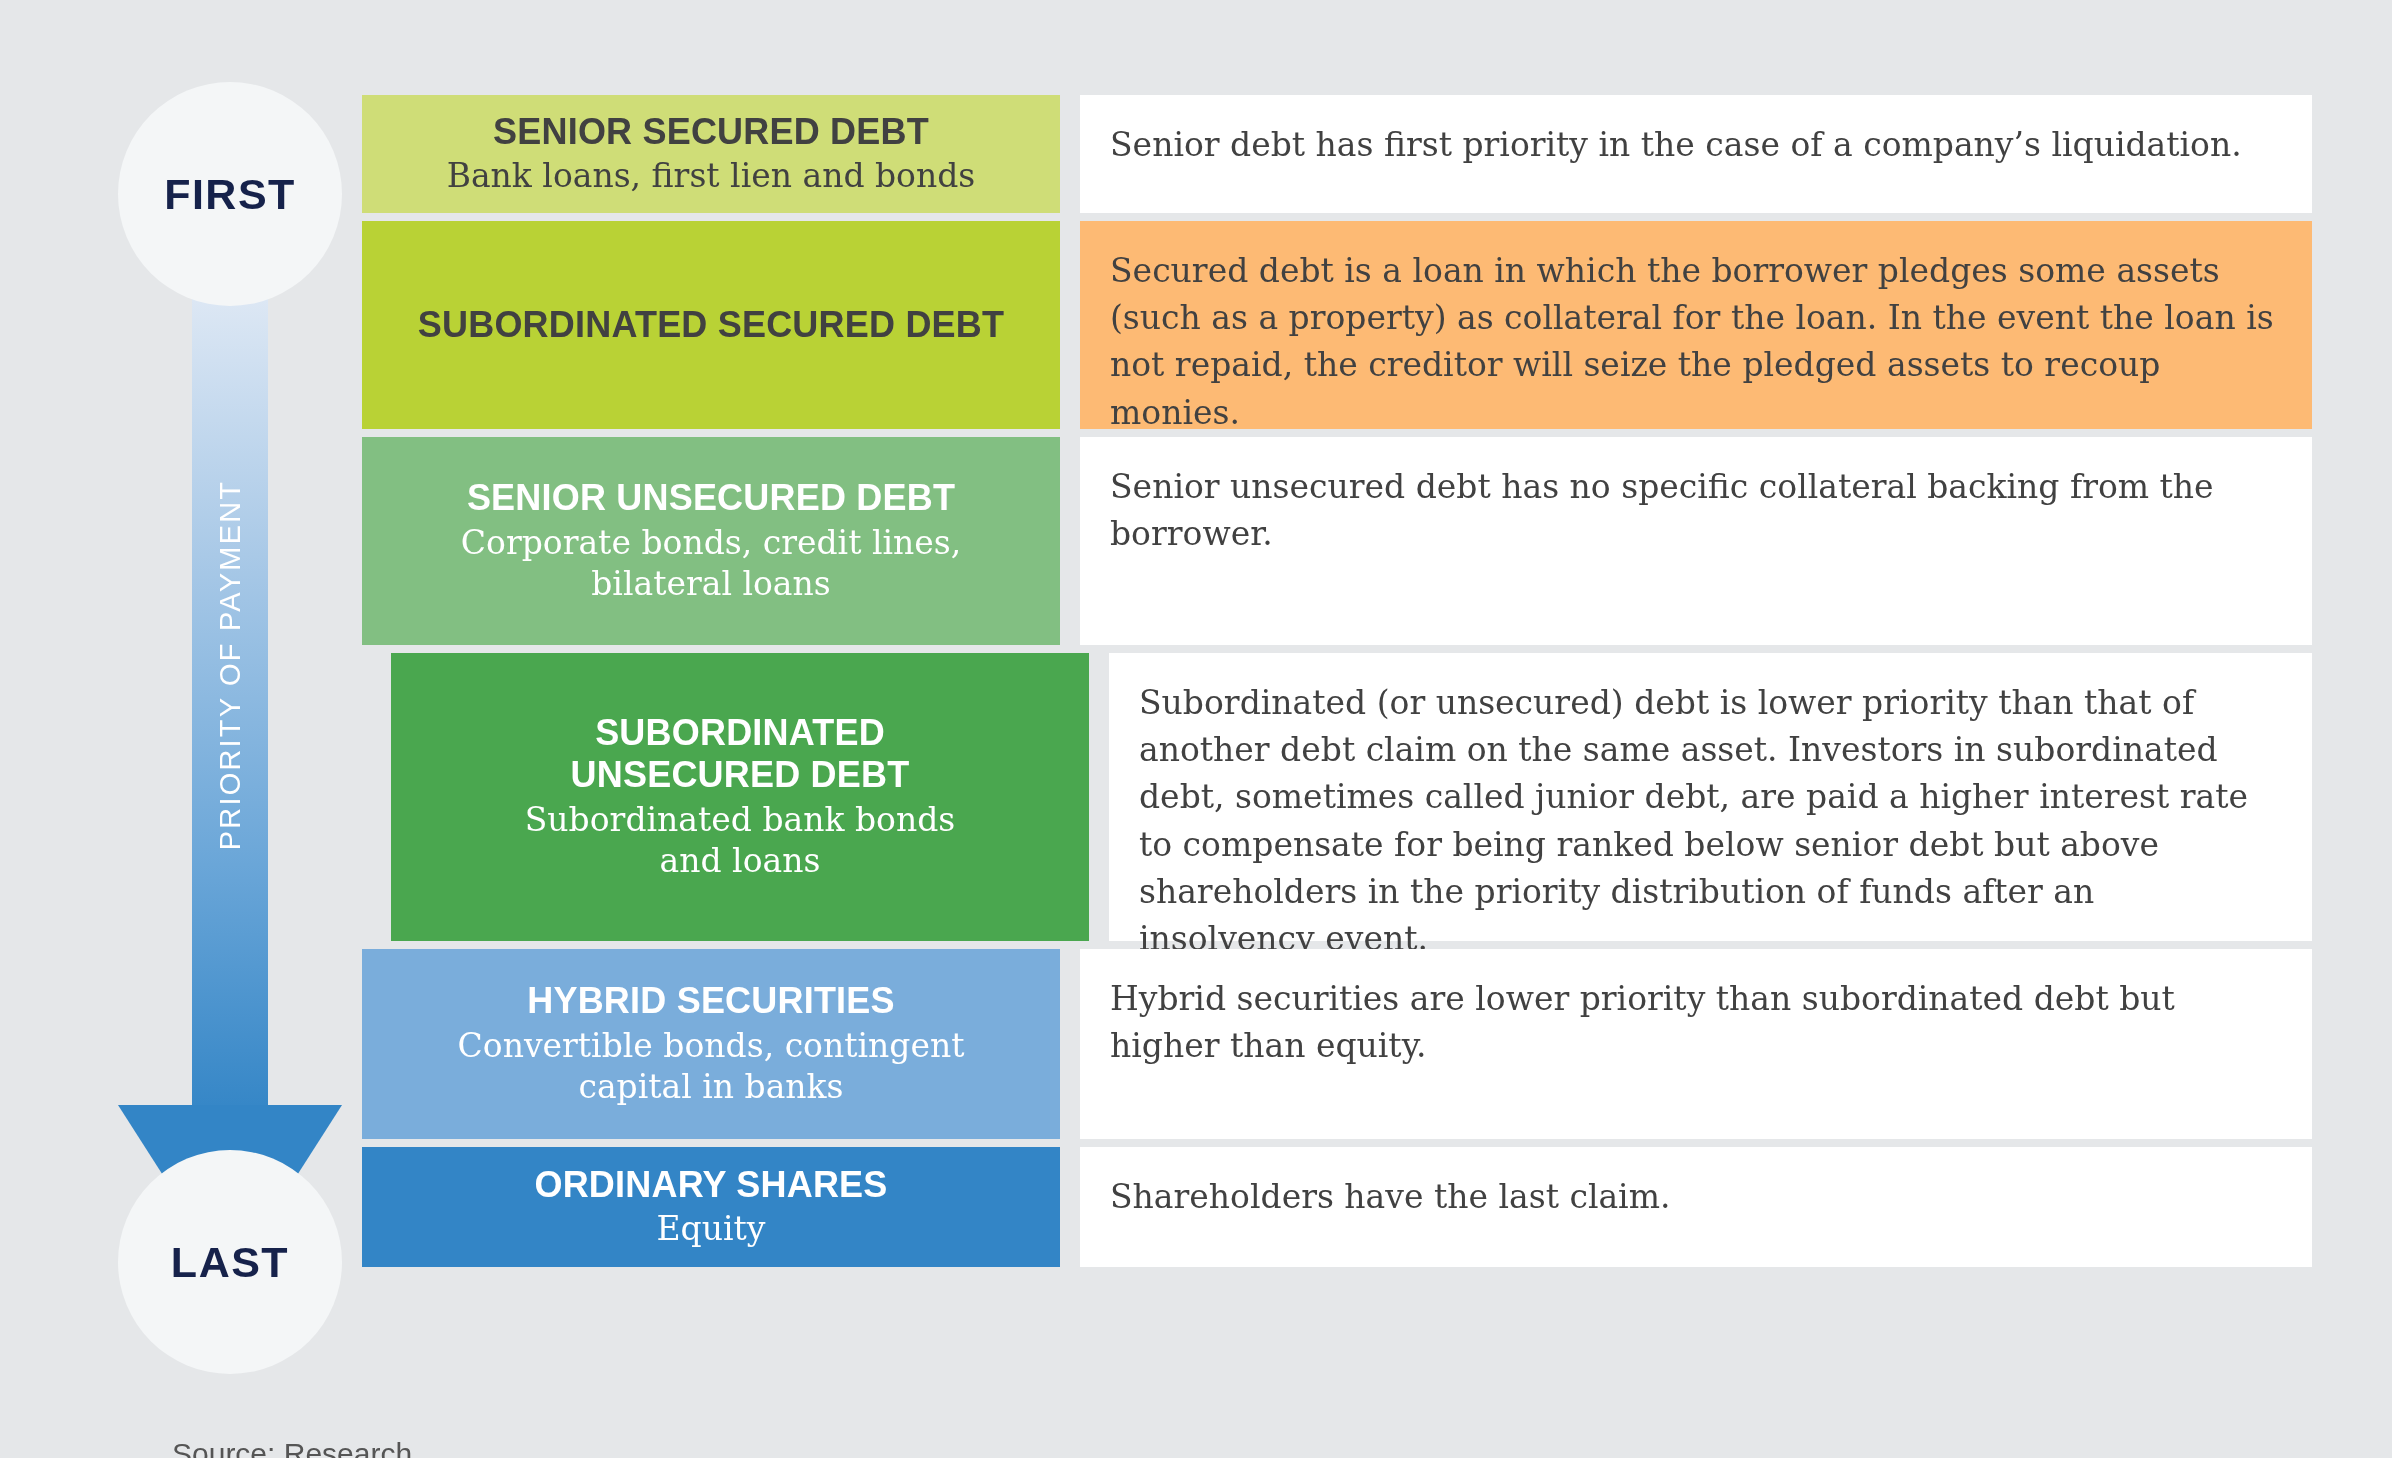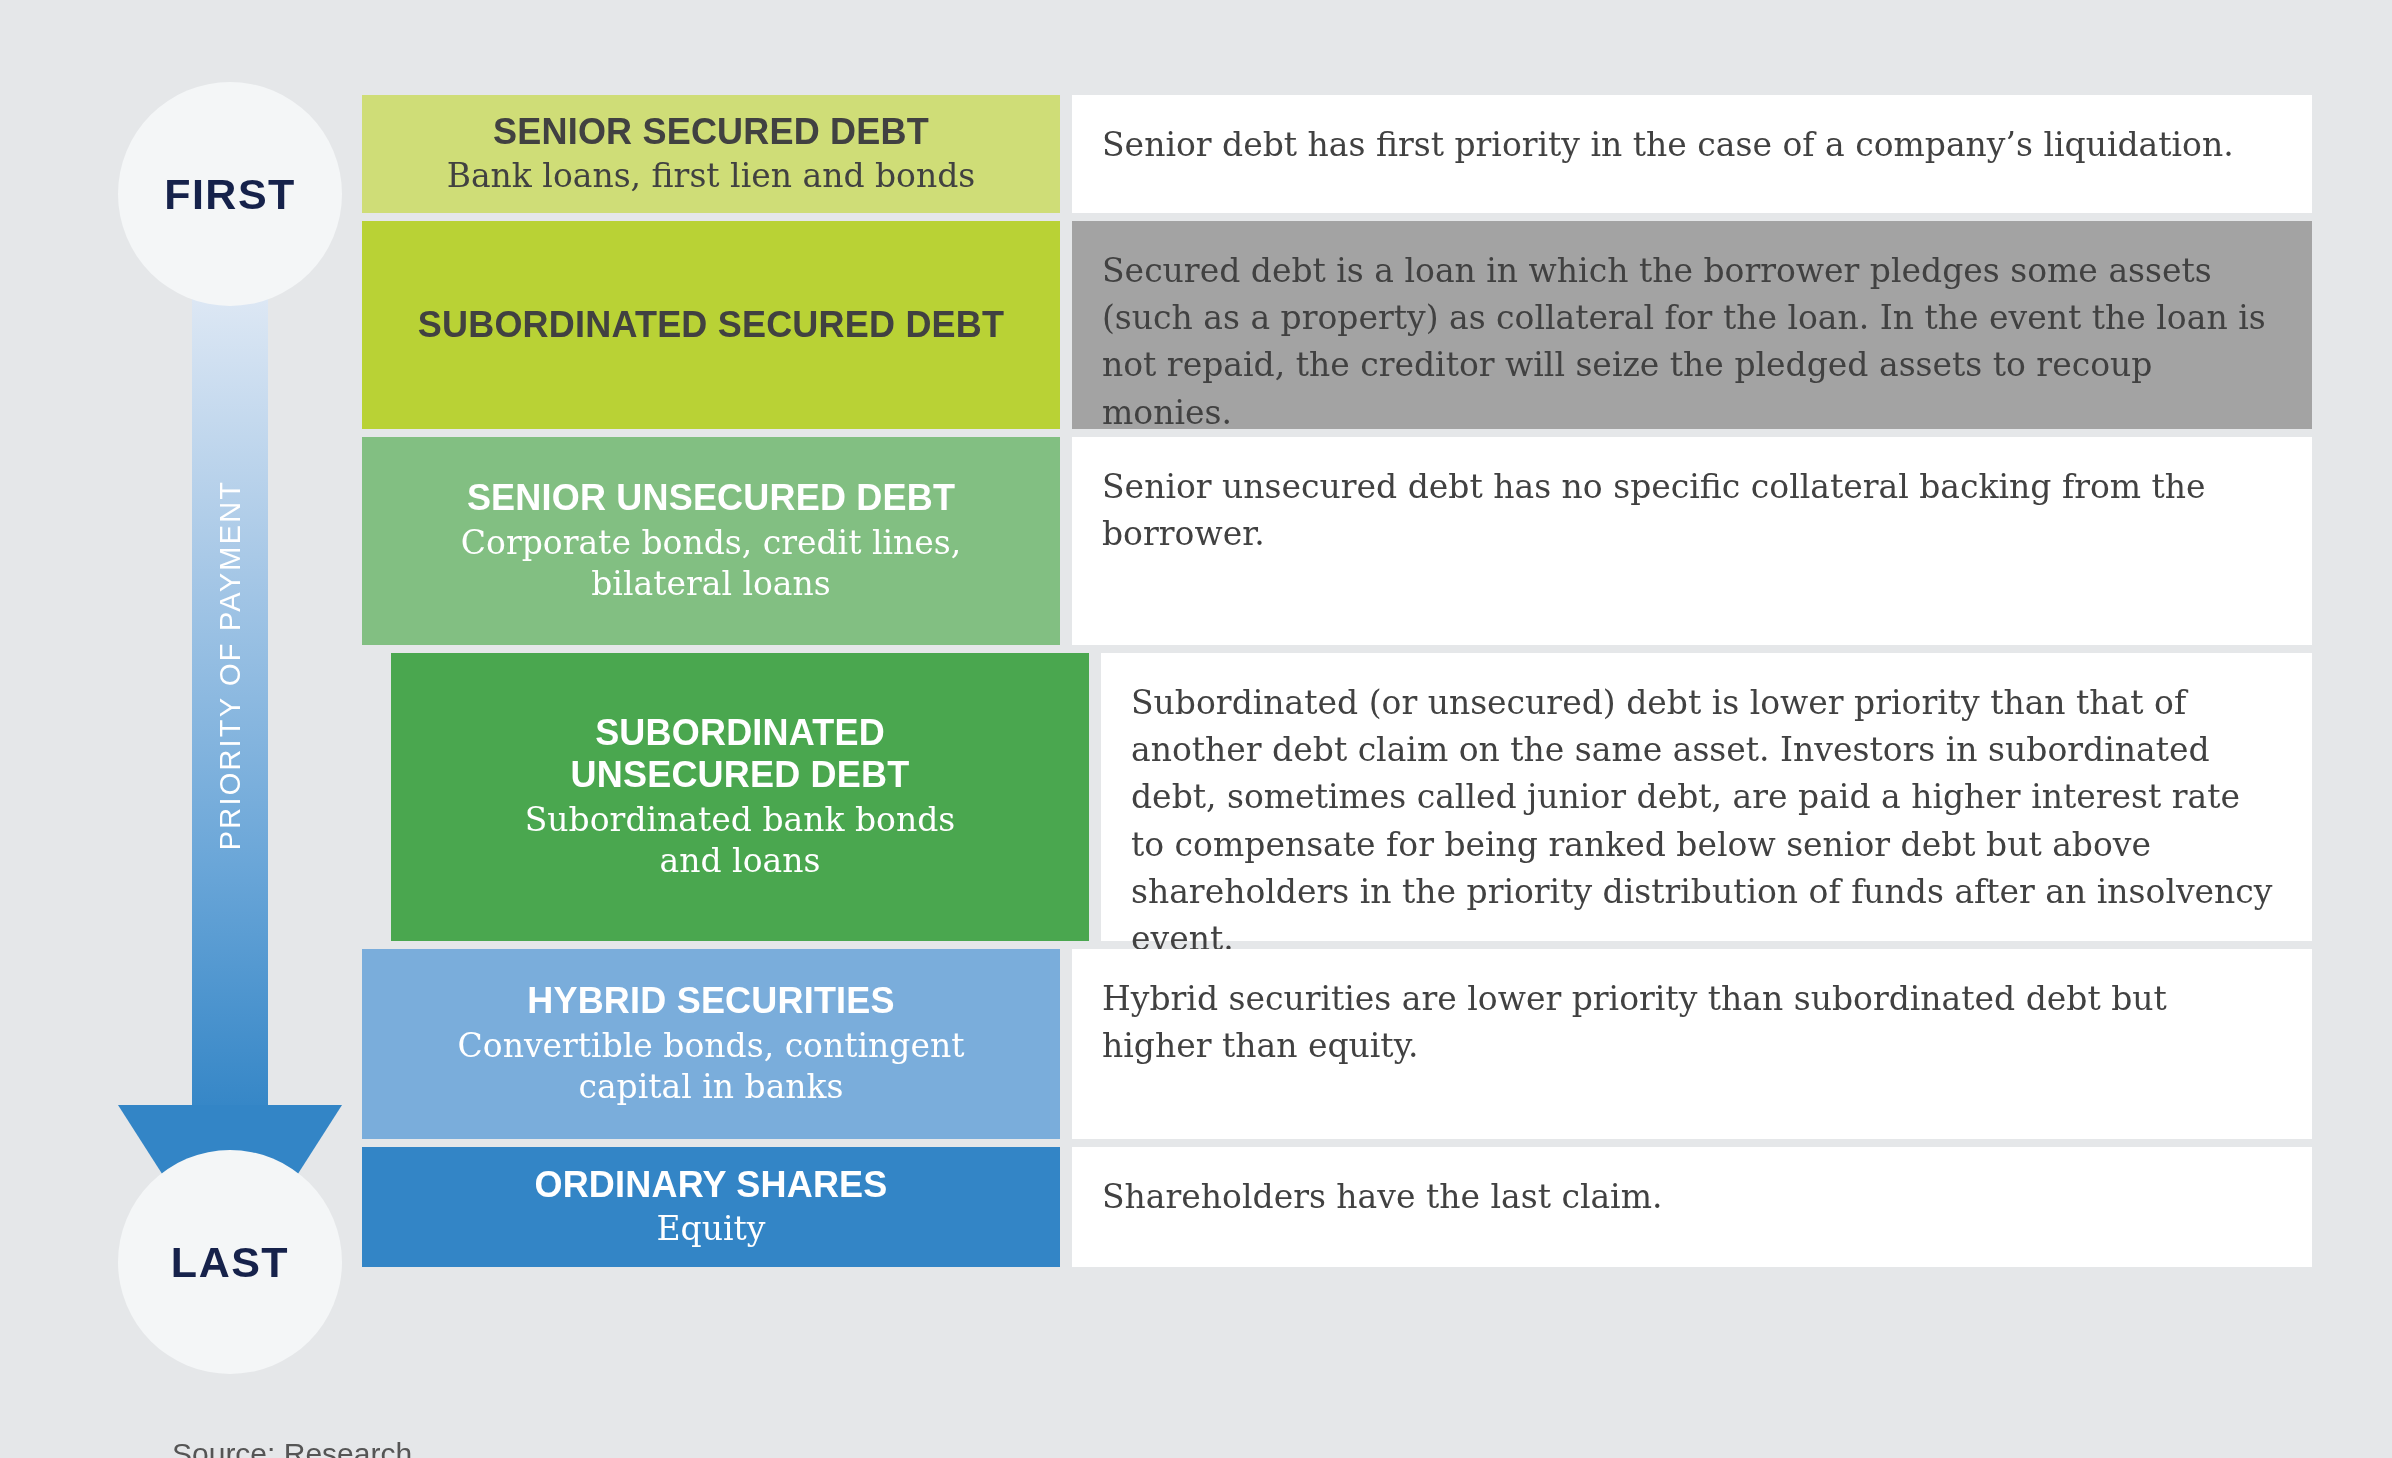--- a/index.html
+++ b/index.html
@@ -56,21 +56,21 @@
   .band .sub{
     font-family:"DejaVu Serif",serif;
     font-size:33px;line-height:1.24;margin-top:4px;font-weight:400;
   }
   .dark-text .title,.dark-text .sub{color:#414141;}
   .light-text .title,.light-text .sub{color:#ffffff;}
 
   .desc{
     flex:1 1 auto;background:#ffffff;box-sizing:border-box;
     padding:26px 34px 26px 30px;display:flex;align-items:flex-start;
-    margin-left:12px;
+    margin-left:20px;
   }
   .desc p{
     margin:0;color:#414141;
     font-family:"DejaVu Serif",serif;
     font-size:33px;line-height:1.43;
   }
 
   .footnote{
     position:absolute;left:172px;top:1437px;
     color:#555;font-family:Liberation Sans, sans-serif;font-size:30px;
@@ -106,21 +106,21 @@
           <div class="sub">Bank loans, first lien and bonds</div>
         </div>
         <div class="desc" style="background: rgb(255, 255, 255);">
           <p>Senior debt has first priority in the case of a company’s liquidation.</p>
         </div>
       </div>
       <div class="row" style="height: 208px;">
         <div class="band dark-text" style="background: rgb(185, 210, 53);">
           <div class="title">SUBORDINATED SECURED DEBT</div>
         </div>
-        <div class="desc" style="background: #a3a3a3;">
+        <div class="desc" style="background: #fdba74;">
           <p>Secured debt is a loan in which the borrower pledges some assets (such as a property) as collateral for the loan. In the event the loan is not repaid, the creditor will seize the pledged assets to recoup monies.</p>
         </div>
       </div>
       <div class="row" style="height: 208px;">
         <div class="band light-text" style="background: rgb(130, 191, 130);">
           <div class="title">SENIOR UNSECURED DEBT</div>
           <div class="sub">Corporate bonds, credit lines,<br>bilateral loans</div>
         </div>
         <div class="desc" style="background: rgb(255, 255, 255);">
           <p>Senior unsecured debt has no specific collateral backing from the borrower.</p>

